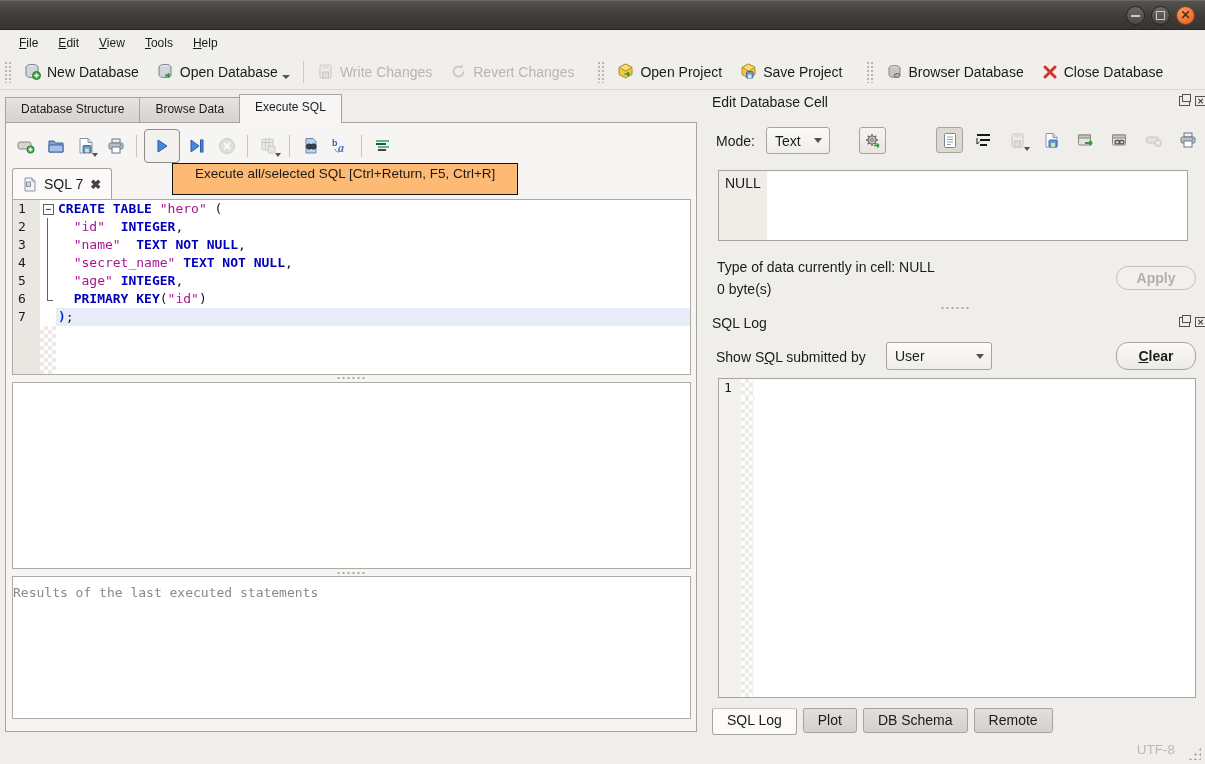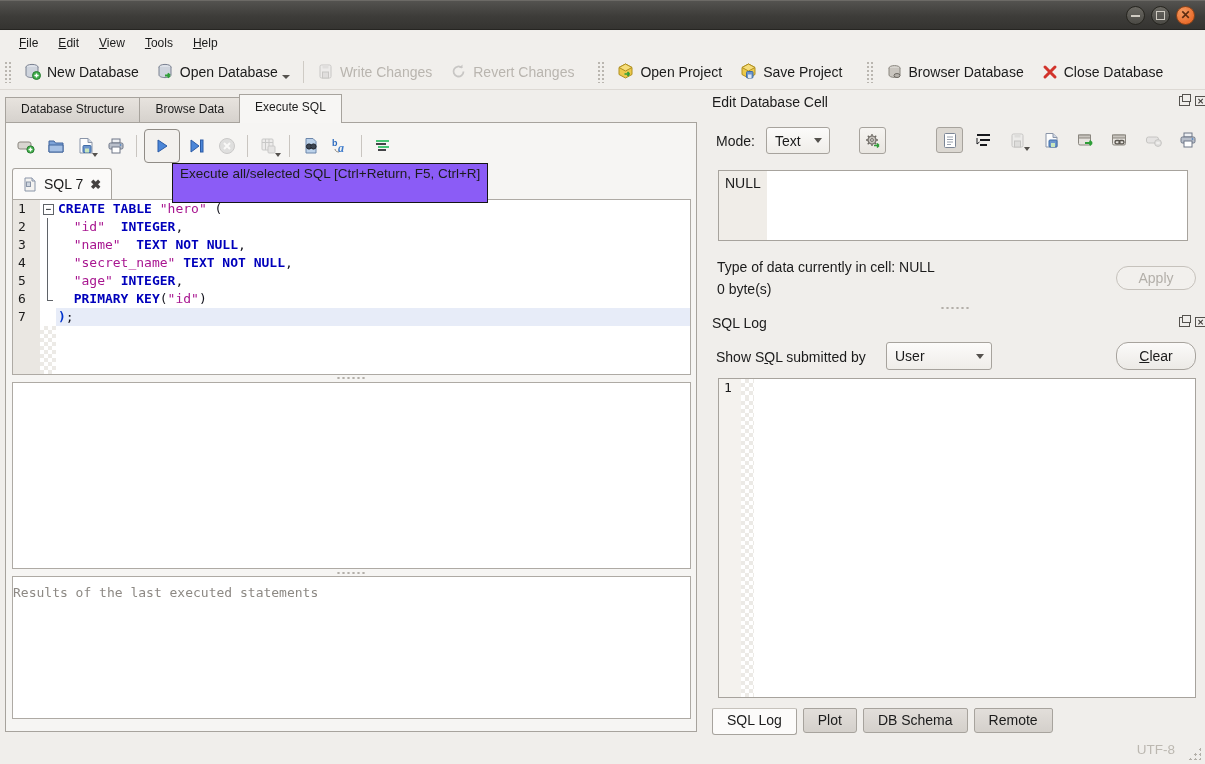--- a/index.html
+++ b/index.html
@@ -93,42 +93,42 @@
   .h-split { position:absolute; left:50%; transform:translateX(-50%); width:30px; height:4px;
     background-image:radial-gradient(circle,#b3afa9 1px,transparent 1.3px); background-size:5px 4px; }
 
   #grid-box { position:absolute; left:6px; top:259px; width:679px; height:187px; background:#fff;
     border:1px solid #aeaaa4; }
   #results-box { position:absolute; left:6px; top:453px; width:679px; height:143px; background:#fff;
     border:1px solid #aeaaa4; font-family:"DejaVu Sans Mono", monospace; font-size:13px;
     color:#8d8984; padding:8px 0; }
 
   
-  #tooltip { position:absolute; left:172px; top:163px; height:40px; background:#8b5cf6;
-    border:1px solid #141414; font-size:13.5px; padding:2px 7px 0; z-index:50; white-space:nowrap; }
+  #tooltip { position:absolute; left:172px; top:163px; height:32px; background:#fdba74;
+    border:1px solid #141414; font-size:13.5px; padding:2px 22px 0; z-index:50; white-space:nowrap; }
 
   
   .dock-title { position:absolute; font-size:14px; color:#1b1b1b; }
   .dock-btns { position:absolute; display:flex; gap:5px; }
   .dock-float { width:11px; height:10px; border:1px solid #55524e; position:relative; background:#f0eeeb; }
   .dock-float::after { content:""; position:absolute; left:2px; top:-3px; width:7px; height:6px;
     border:1px solid #55524e; background:#f0eeeb; }
   .dock-close { width:11px; height:10px; border:1px solid #55524e; font:bold 8px/9px "Liberation Sans",sans-serif;
     text-align:center; color:#403d3a; }
 
   .label14 { font-size:14px; }
   .combo { border:1px solid #a7a39d; border-radius:3px; background:linear-gradient(#fcfbfa,#efede9);
     display:flex; align-items:center; font-size:14px; position:relative; }
   .combo .val { padding-left:8px; flex:1; }
   .combo .carea { width:22px; display:flex; align-items:center; justify-content:center; }
   .combo .car { width:0; height:0; border-left:4px solid transparent; border-right:4px solid transparent;
     border-top:5px solid #55524e; }
 
   .pushbtn { border:1px solid #a7a39d; border-radius:12px; background:linear-gradient(#fbfaf9,#eceae6);
-    font-size:14px; display:flex; align-items:center; justify-content:center; }
+    font-size:14px; display:flex; align-items:center; justify-content:center;font-weight:bold; }
   .pushbtn.disabled { background:#f2f0ed; border-color:#c6c2bc; color:#b3afa9; }
   .mnemo { text-decoration:underline; }
 
   .cell-btn { width:27px; height:26px; display:flex; align-items:center; justify-content:center; position:relative; }
   .cell-btn.pressed { background:#dcd8d2; border:1px solid #a7a39d; border-radius:3px; }
   .cell-btn.disabled svg { opacity:.4; filter:grayscale(1); }
   .gear-btn { width:27px; height:27px; border:1px solid #a7a39d; border-radius:3px;
     background:linear-gradient(#f6f4f1,#e9e6e1); display:flex; align-items:center; justify-content:center; }
 
   #cell-box { position:absolute; left:718px; top:170px; width:470px; height:71px; background:#fff;

